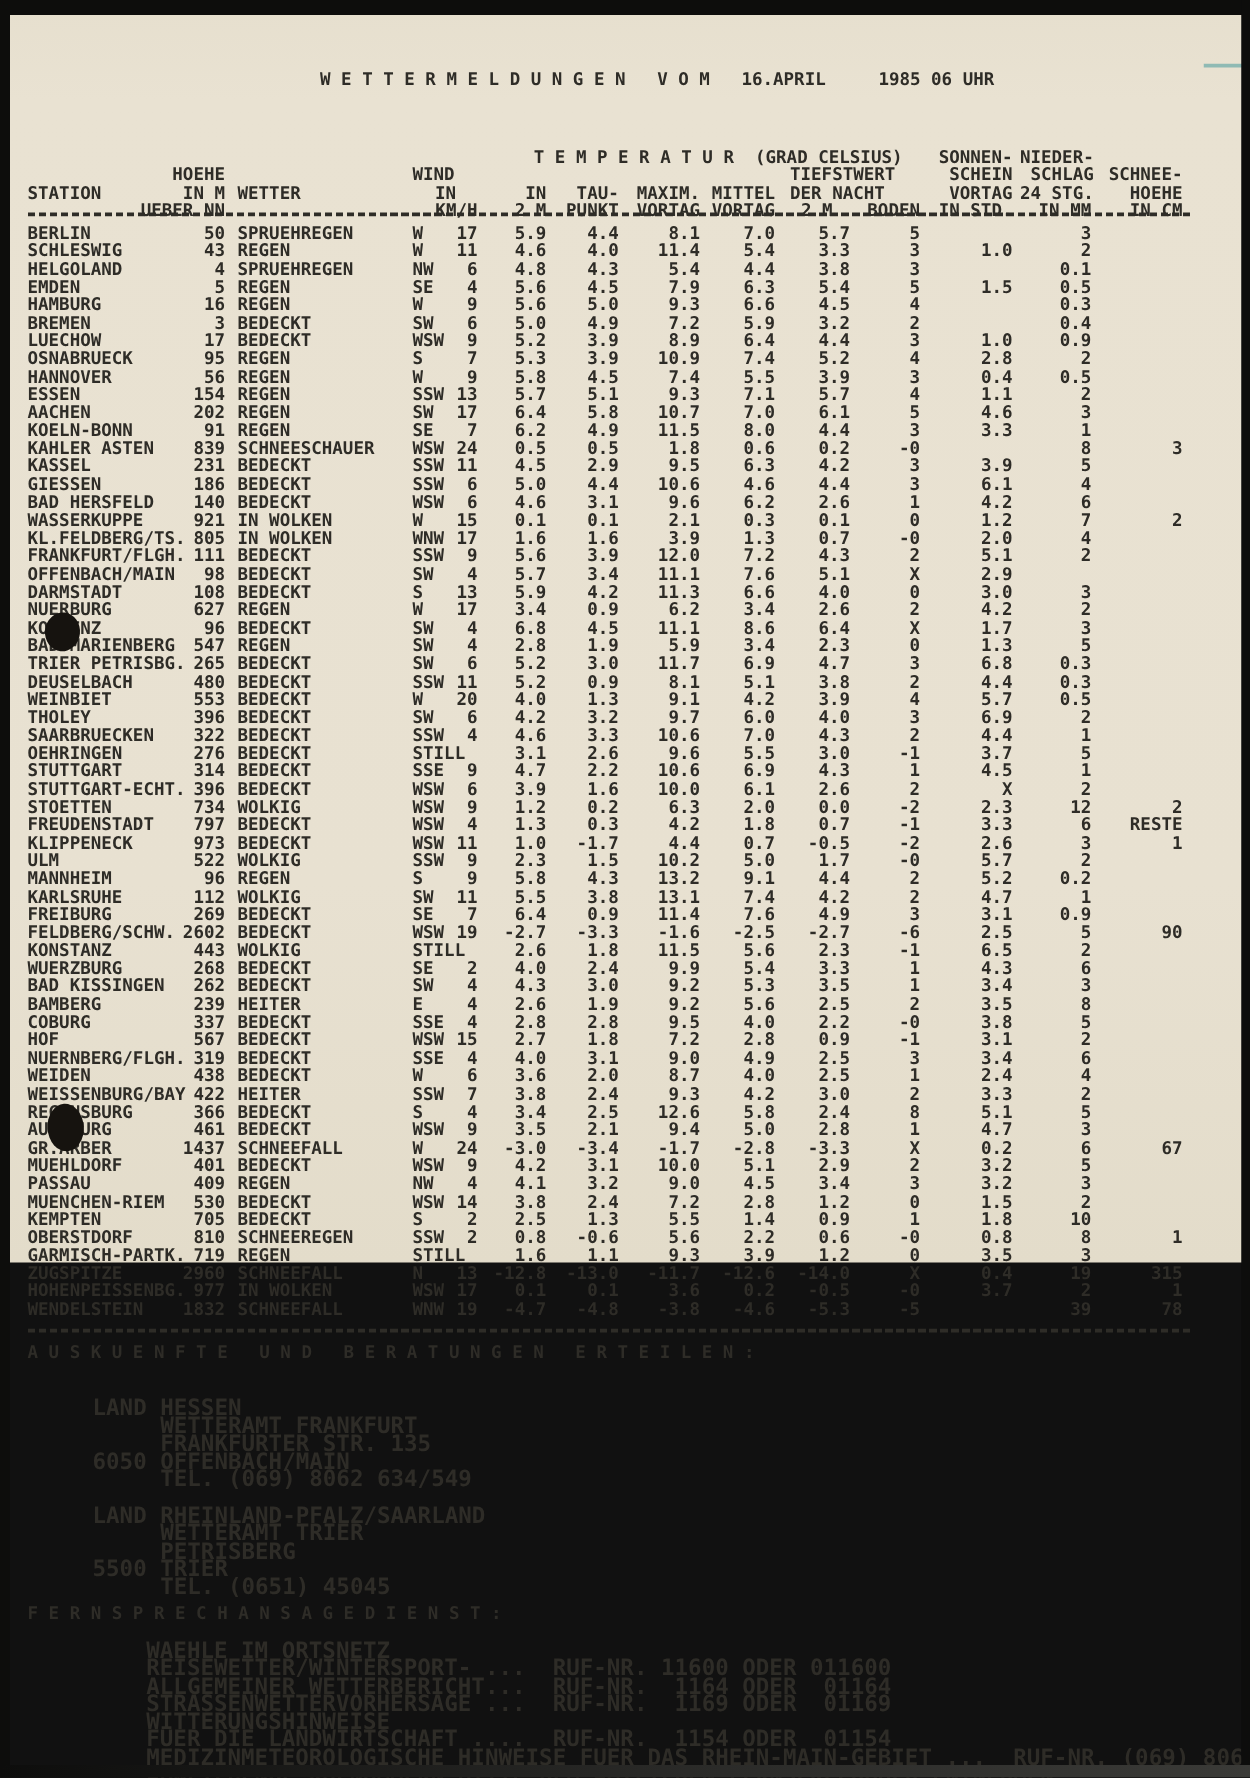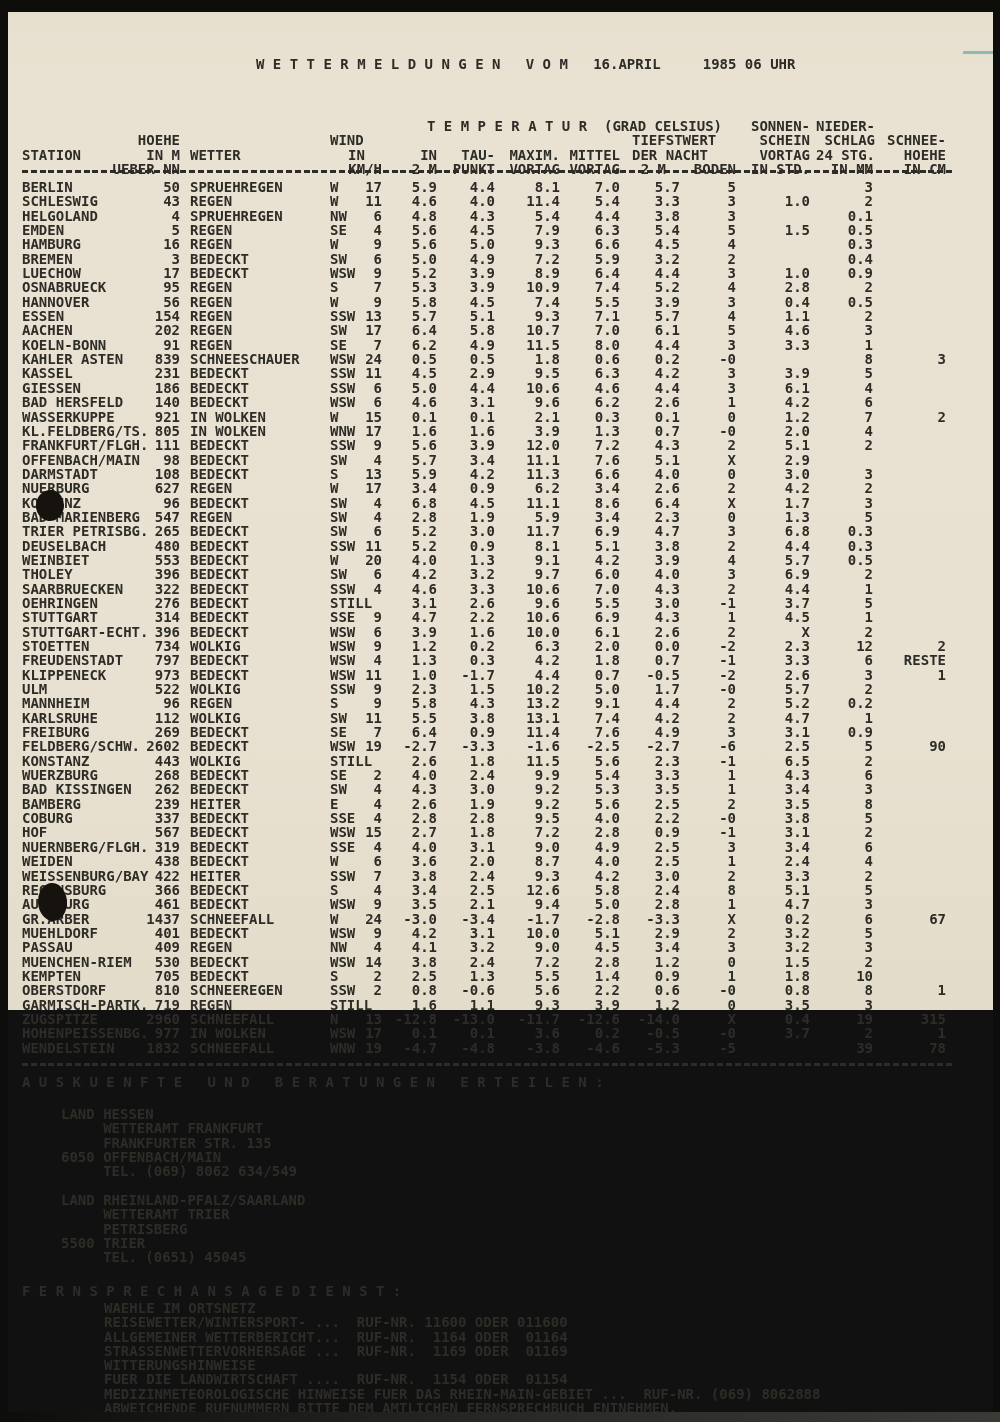--- a/index.html
+++ b/index.html
@@ -34,22 +34,22 @@
   .g12{grid-column:12}.g13{grid-column:13}.g14{grid-column:14}
   .g6_12{grid-column:6/12}.g10_12{grid-column:10/12}.g4_6{grid-column:4/6}
   
   .dashline{position:absolute;left:22px;width:930px;height:3px;
     background:repeating-linear-gradient(90deg,#2e2c27 0 6px,transparent 6px 8.8px);}
   .dash-top{top:170px}.dash-bottom{top:1063px}
   
   .heading{position:absolute;white-space:pre;}
   .auskuenfte{left:22px;top:1074px;text-align:right;}
   .fernsprech{left:22px;top:1283px;}
-  pre.block{margin:4px;position:absolute;white-space:pre;line-height:14.3px;
-    font-family:"DejaVu Sans Mono", monospace;font-weight:bold;font-size:14px;color:#2e2c27;}
+  pre.block{margin:17px;position:absolute;white-space:pre;line-height:14.3px;
+    font-family:"DejaVu Sans Mono", monospace;font-weight:bold;font-size:18px;color:#2e2c27;}
   .addr0{left:57px;top:1103px}.addr1{left:363px;top:1103px}.addr2{left:668px;top:1103px}
   .addr3{left:57px;top:1189px}.addr4{left:363px;top:1189px}.addr5{left:668px;top:1189px}
   .phone-body{left:100px;top:1297px}
   
   .blot{position:absolute;background:#16130f;border-radius:50%;}
   .blot1{left:36px;top:490px;width:28px;height:31px;transform:rotate(6deg);}
   .blot2{left:38px;top:883px;width:29px;height:38px;transform:rotate(-4deg);}
   .teal-line{position:absolute;left:963px;top:51px;width:37px;height:3px;background:#8fbab4;}
   
   .edge{position:absolute;background:#0d0d0c;}

